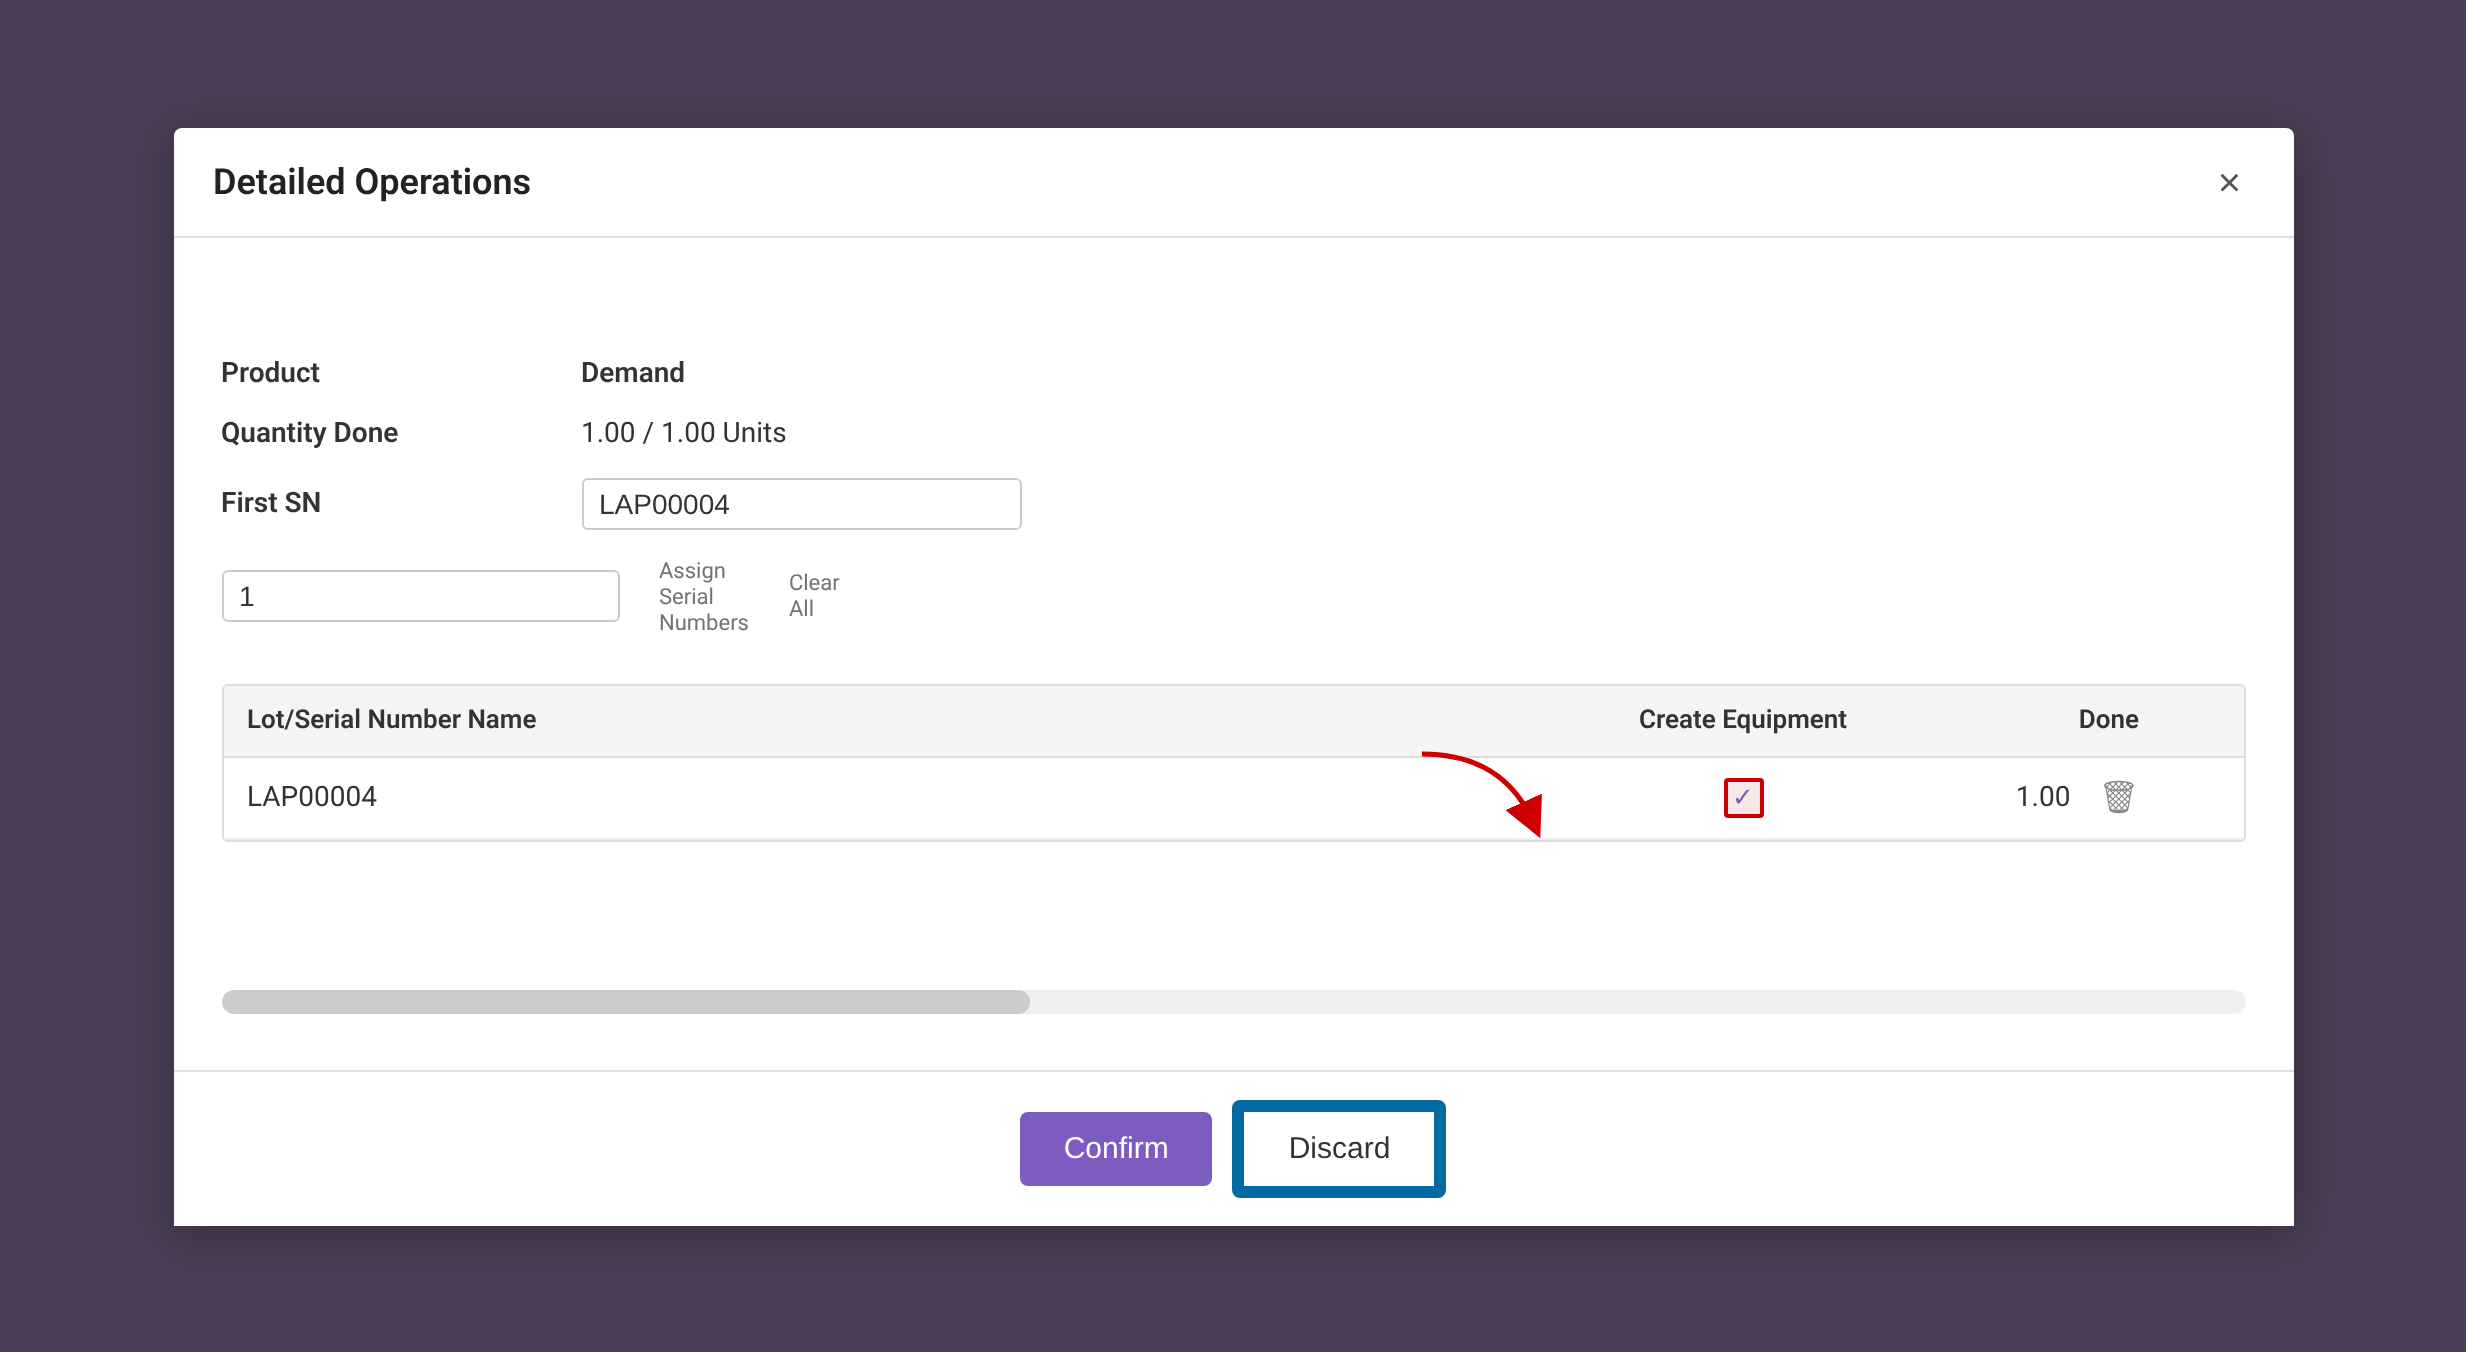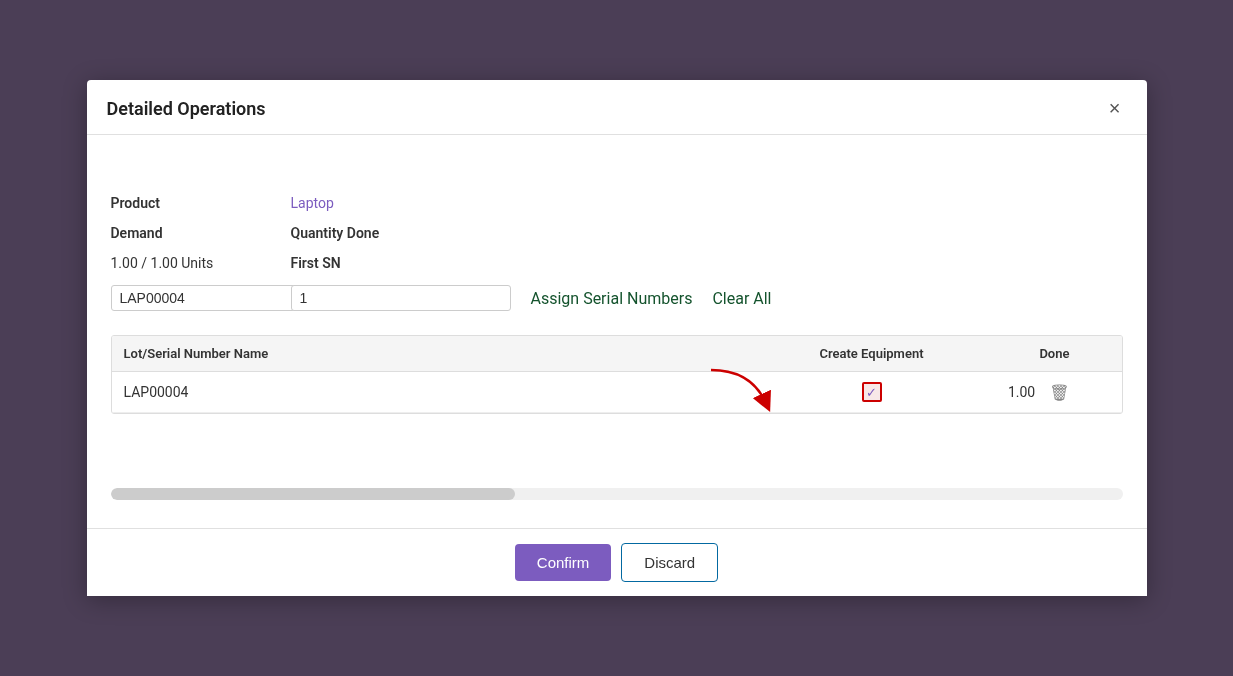--- a/index.html
+++ b/index.html
@@ -100,23 +100,23 @@
       color: #333;
     }
 
     .number-of-sn-row {
       display: flex;
       align-items: center;
       gap: 20px;
     }
 
     .assign-link {
-      color: #14532d;
-      cursor: pointer;
-      font-size: 16px;
+      color: #737373;
+      cursor: pointer;
+      font-size: 11px;
       text-decoration: none;
     }
 
     .table-container {
       border: 1px solid #ddd;
       border-radius: 3px;
       overflow: hidden;
       margin-bottom: 16px;
     }
 
@@ -254,21 +254,21 @@
       border-radius: 4px;
       padding: 10px 22px;
       font-size: 15px;
       font-weight: 500;
       cursor: pointer;
     }
 
     .btn-discard {
       background: #fff;
       color: #333;
-      border: 1px solid #0369a1;
+      border: 6px solid #0369a1;
       border-radius: 4px;
       padding: 10px 22px;
       font-size: 15px;
       cursor: pointer;
     }
 
     .table-wrapper {
       position: relative;
     }
   </style>
@@ -280,21 +280,20 @@
 <div class="modal">
   <div class="modal-header">
     <span class="modal-title">Detailed Operations</span>
     <button class="modal-close">×</button>
   </div>
 
   <div class="modal-body">
     <div class="form-grid">
 
       <span class="form-label">Product</span>
-      <span class="form-value">Laptop</span>
 
       <span class="form-label">Demand</span>
 
       <span class="form-label">Quantity Done</span>
       <span class="form-value black">1.00 / 1.00 Units</span>
 
       <span class="form-label">First SN</span>
       <div>
         <input type="text" class="form-input" value="LAP00004" style="">
       </div>

